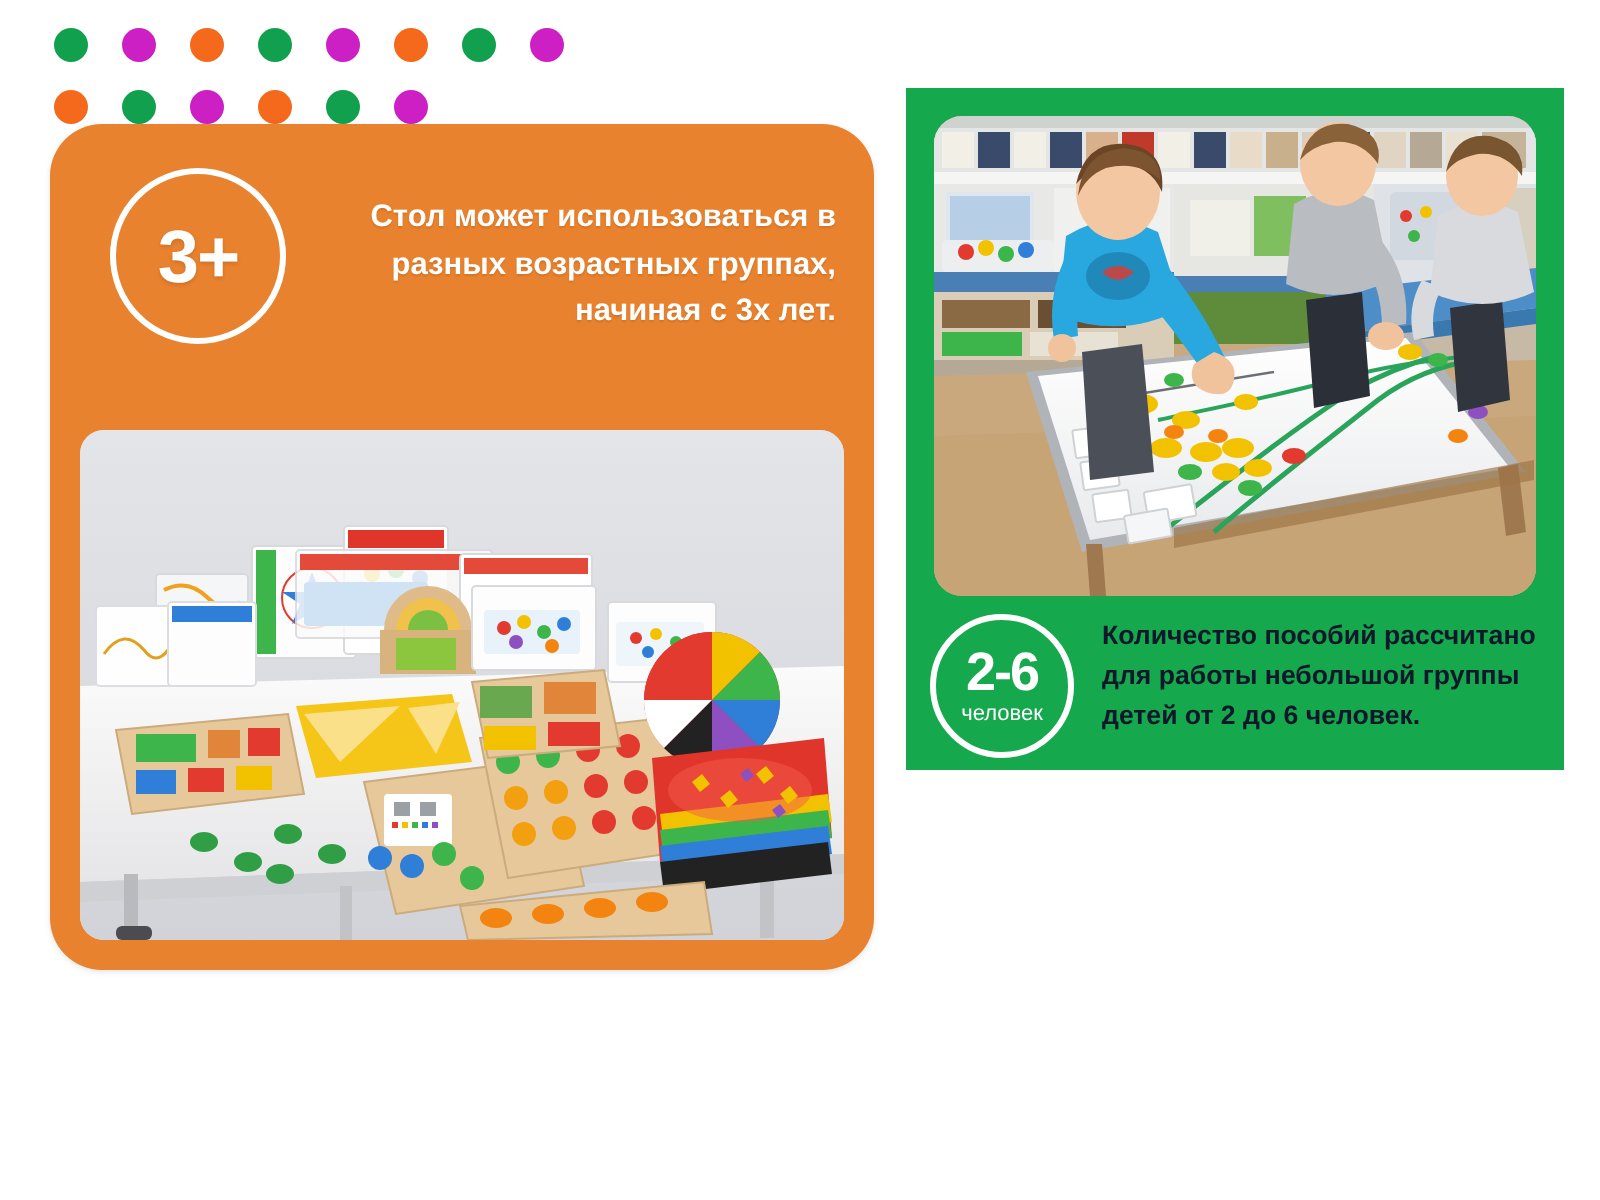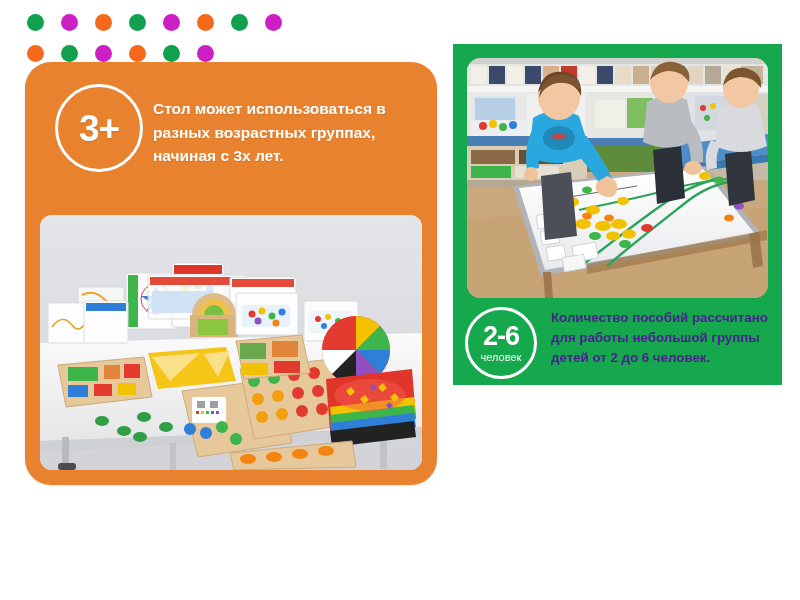--- a/index.html
+++ b/index.html
@@ -75,20 +75,21 @@
   .card-orange-text {
     position: absolute;
     left: 128px;
     top: 35px;
     width: 265px;
     color: #ffffff;
     font-size: 15.5px;
     font-weight: bold;
     line-height: 1.52;
     text-shadow: 0 1px 1px rgba(0,0,0,0.10);
+    text-align: right;
   }
 
   
   .photo-orange {
     position: absolute;
     left: 15px;
     top: 153px;
     width: 382px;
     height: 255px;
     border-radius: 12px;
@@ -132,21 +133,21 @@
     font-size: 11px;
     font-weight: normal;
     line-height: 1;
     margin-top: 2px;
   }
   .card-green-text {
     position: absolute;
     left: 98px;
     top: 264px;
     width: 226px;
-    color: #4c1d95;
+    color: #0f172a;
     font-size: 13.3px;
     font-weight: bold;
     line-height: 1.5;
   }
 
   
   .scene { position:absolute; inset:0; }
 </style>
 </head>
 <body>

